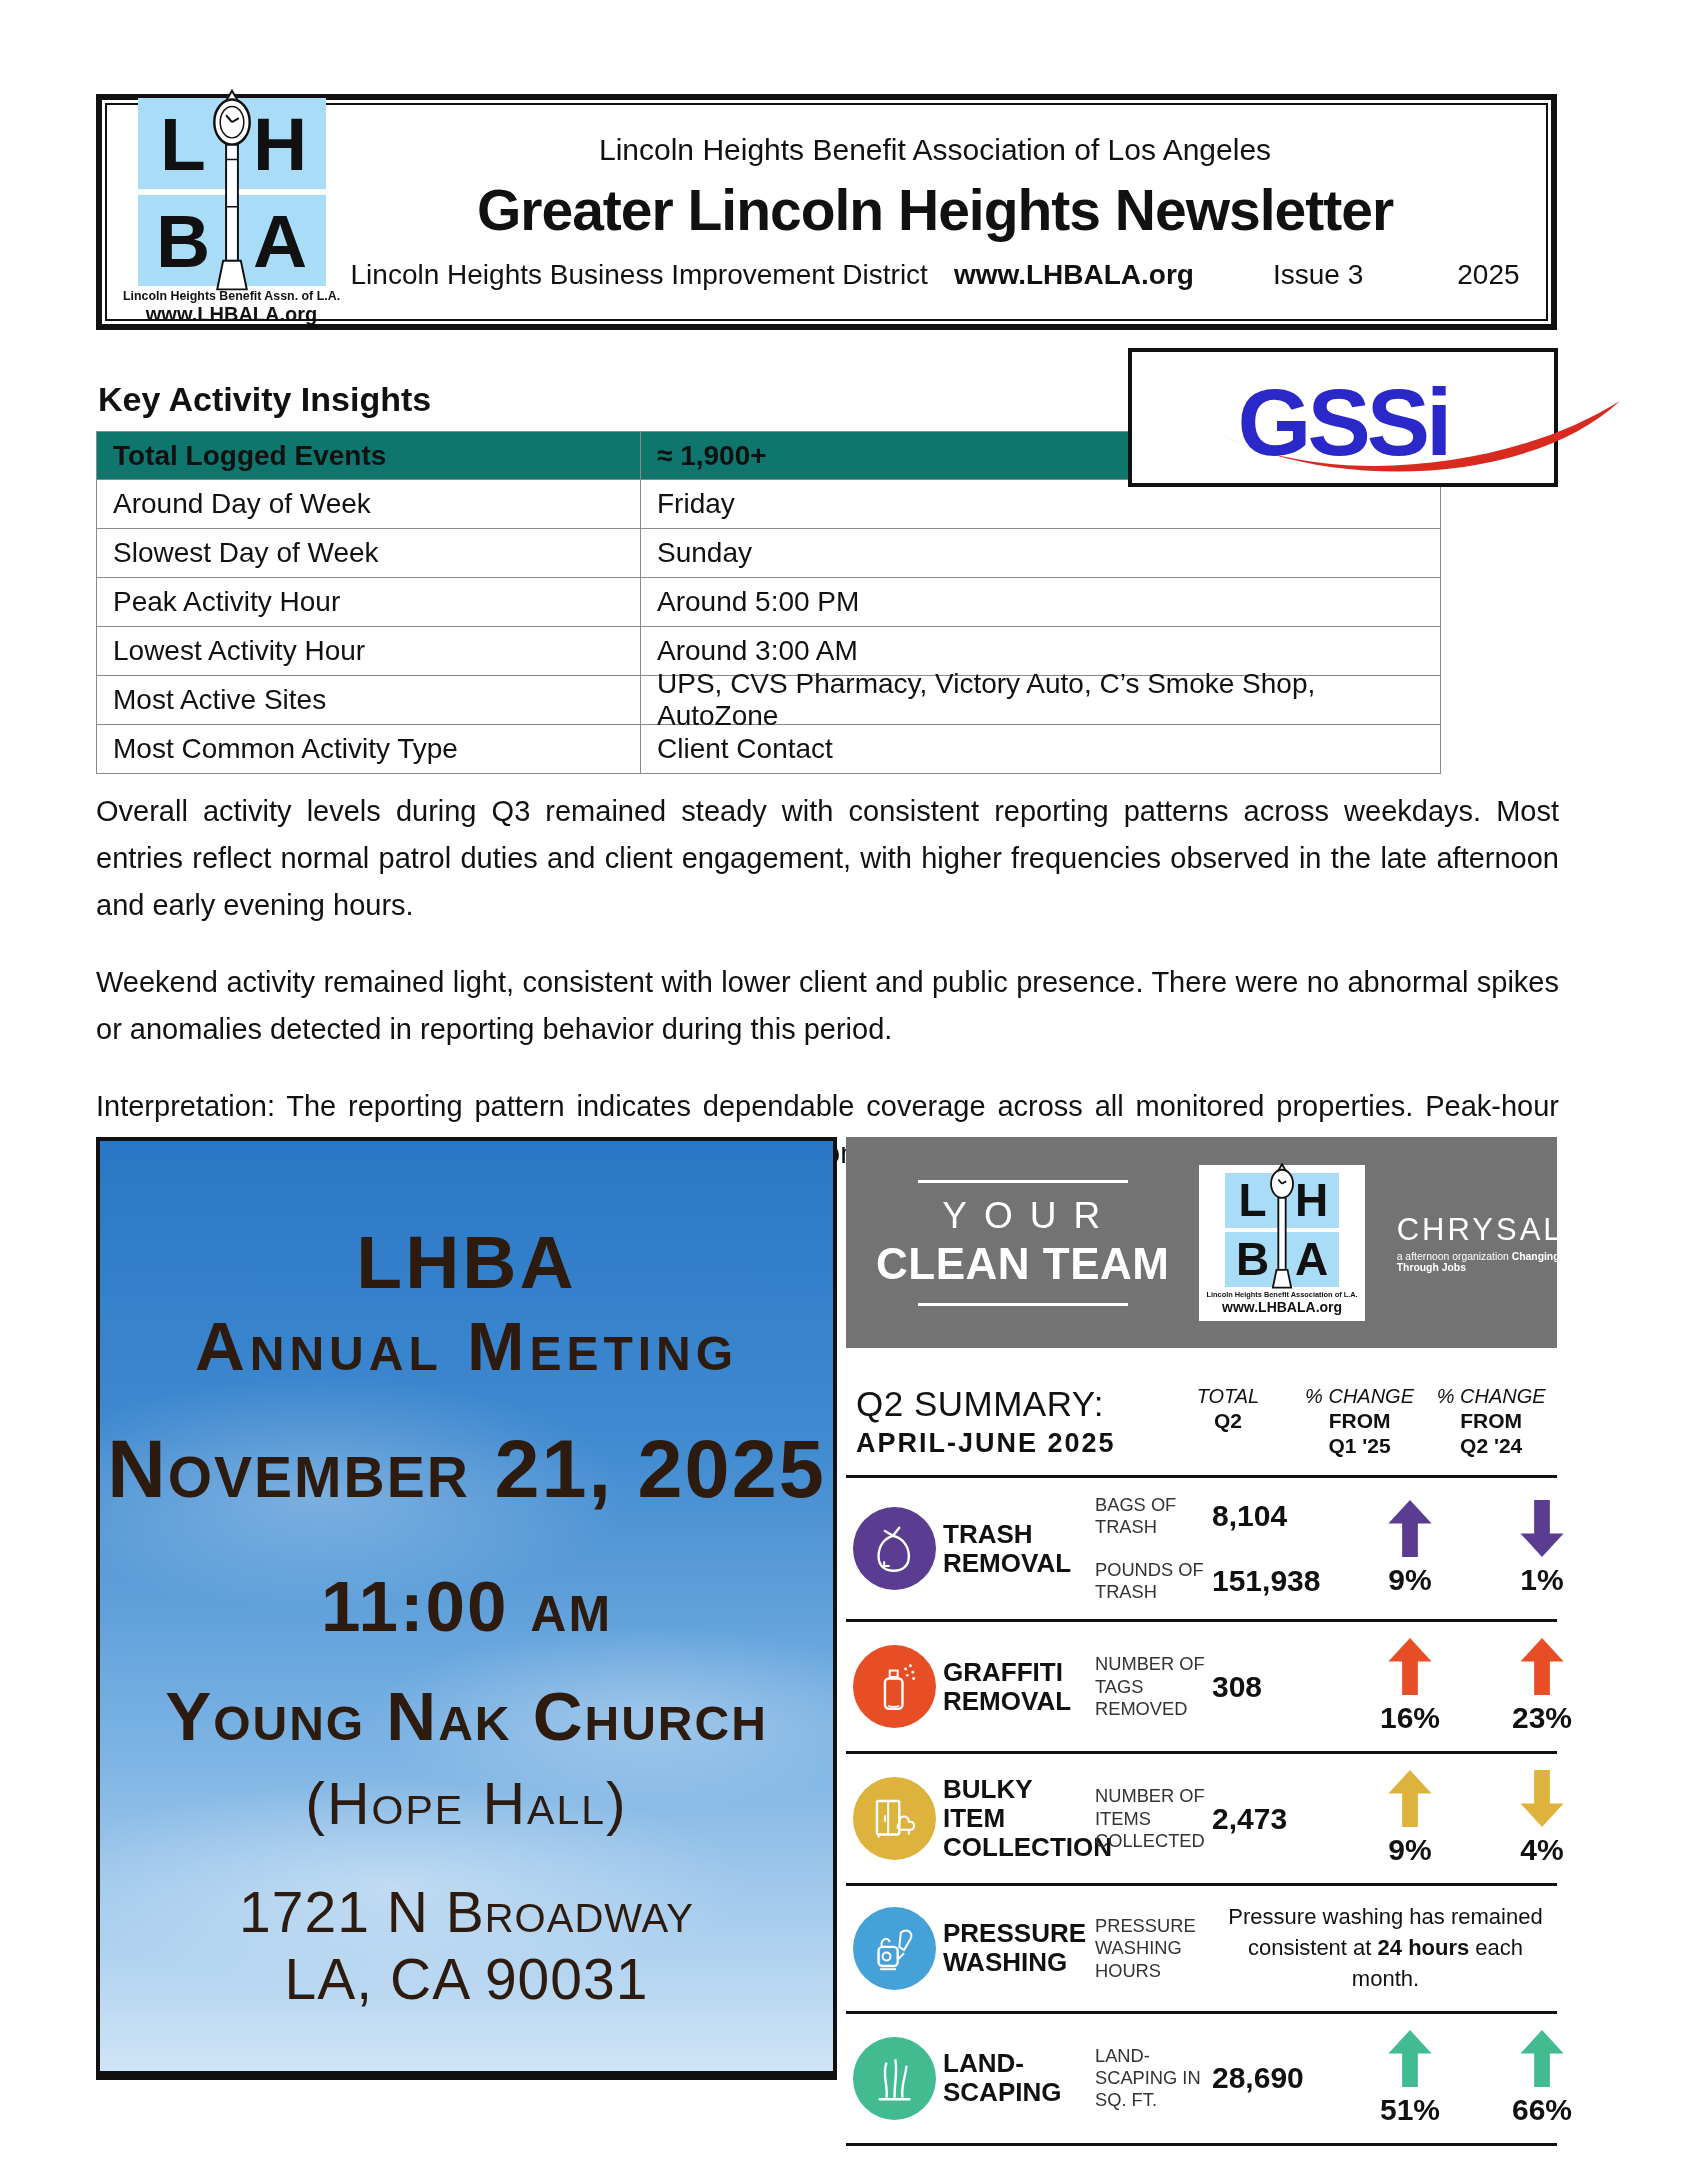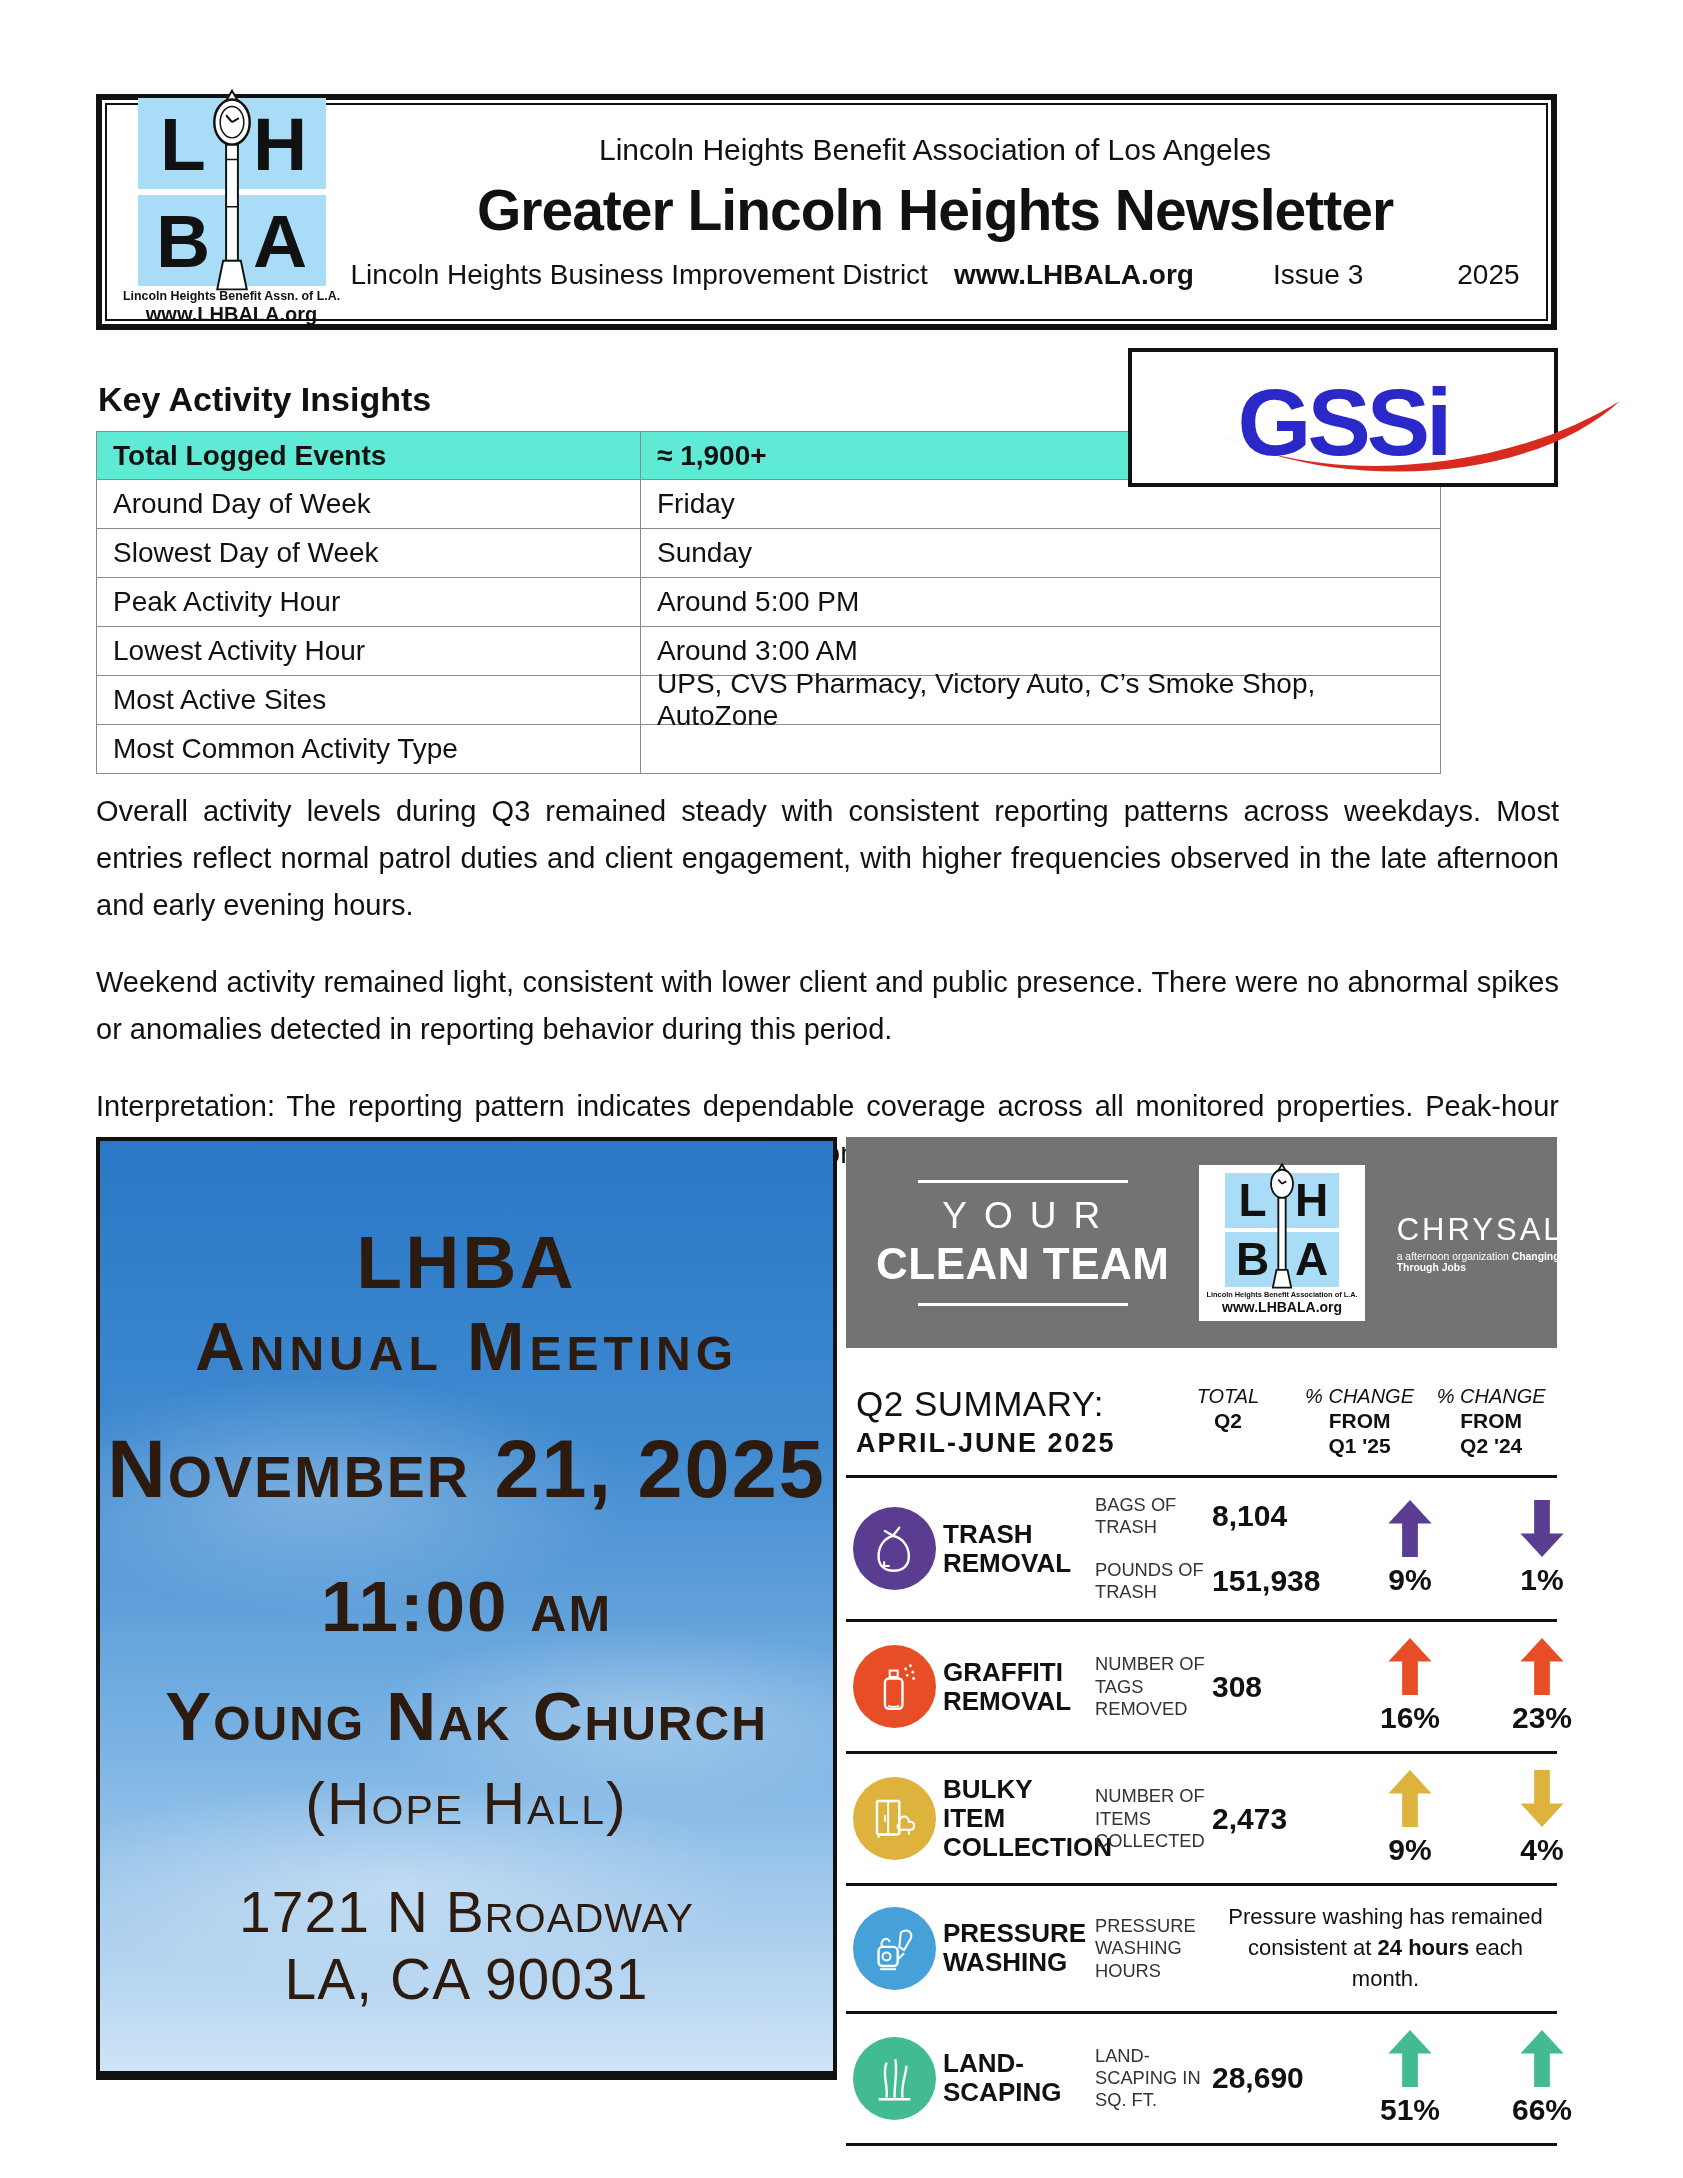--- a/index.html
+++ b/index.html
@@ -29,21 +29,21 @@
   .subline .dist{}
   .subline .url{font-weight:bold;margin-left:26px;}
   .subline .issue{margin-left:79px;}
   .subline .year{margin-left:94px;}
 
   
   .key-heading{position:absolute;left:98px;top:380px;font-size:34px;font-weight:bold;}
   .itable{position:absolute;left:96px;top:431px;width:1345px;font-size:28px;}
   .irow{display:flex;height:49px;border:1px solid #8a8a8a;border-top:none;box-sizing:border-box;background:#fff;}
   .irow:first-child{border-top:1px solid #8a8a8a;}
-  .irow.hdr{background:#5eead4;font-weight:bold;}
+  .irow.hdr{background:#0f766e;font-weight:bold;}
   .ilabel{width:544px;padding-left:16px;border-right:1px solid #8a8a8a;
           display:flex;align-items:center;box-sizing:border-box;}
   .ival{flex:1;padding-left:16px;display:flex;align-items:center;}
 
   
   .gssi-box{position:absolute;left:1128px;top:348px;width:430px;height:139px;background:#fff;
             border:4px solid #111;box-sizing:border-box;display:flex;align-items:center;
             justify-content:center;z-index:6;}
   .gssi-wrap{position:relative;line-height:1;margin-top:10px;}
   .gssi-text{position:relative;z-index:2;font-size:95px;font-weight:bold;color:#2a28c8;
@@ -185,20 +185,21 @@
     <div class="irow">
       <div class="ilabel">Lowest Activity Hour</div>
       <div class="ival">Around 3:00 AM</div>
     </div>
     <div class="irow">
       <div class="ilabel">Most Active Sites</div>
       <div class="ival">UPS, CVS Pharmacy, Victory Auto, C’s Smoke Shop, AutoZone</div>
     </div>
     <div class="irow">
       <div class="ilabel">Most Common Activity Type</div>
+      <div class="ival">Client Contact</div>
     </div>
   </div>
 
   <div class="gssi-box">
     <div class="gssi-wrap">
       <svg class="gssi-swoosh" width="406" height="91" viewBox="0 0 410 92">
         <path d="M5 42 C 110 92 290 78 405 6 C 320 86 130 100 5 42 Z" fill="#d92a20"></path>
       </svg>
       <span class="gssi-text">GSSi</span>
     </div>

